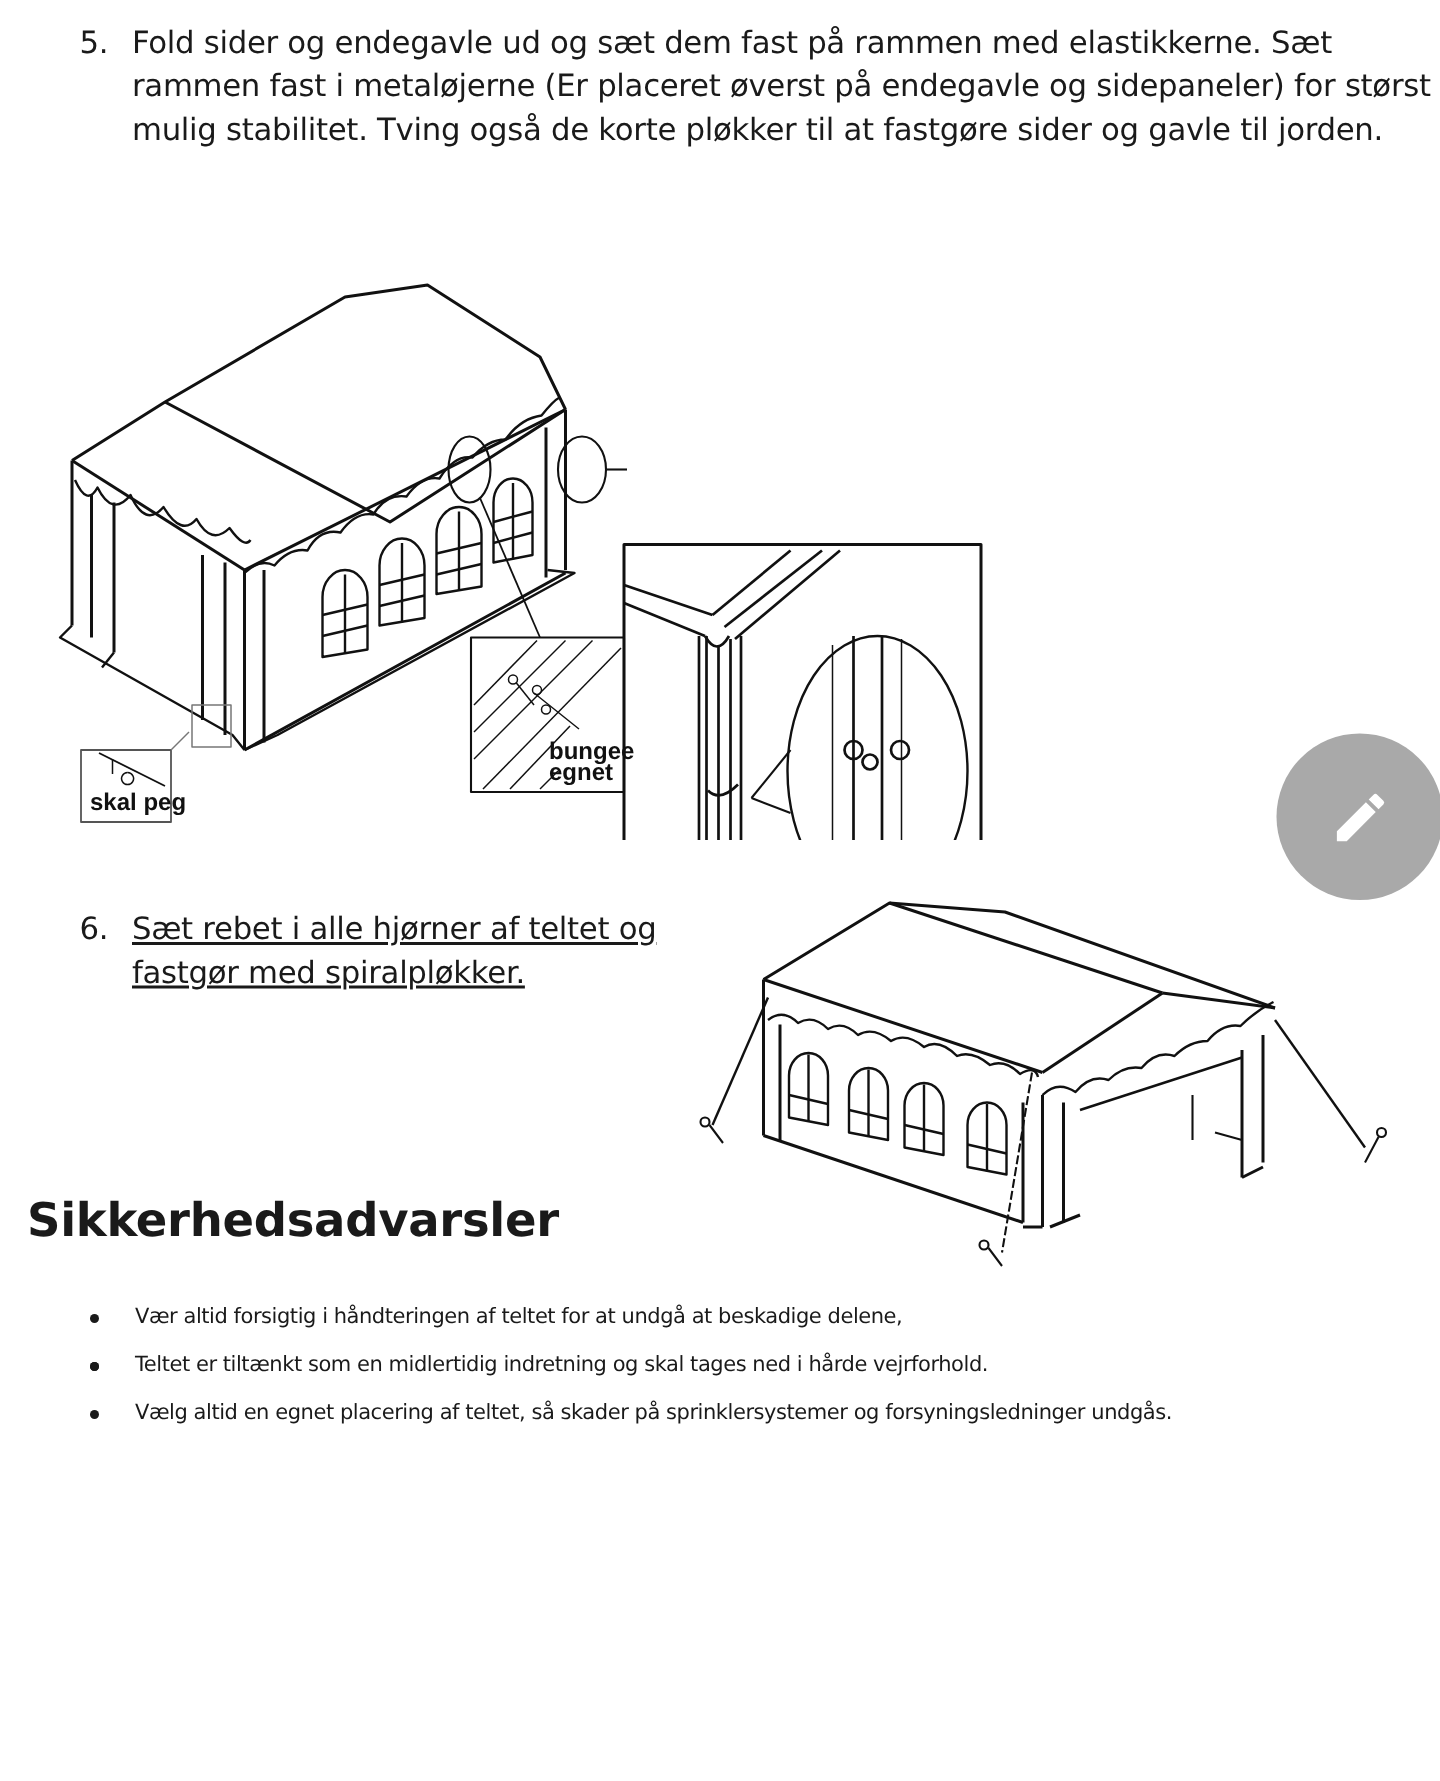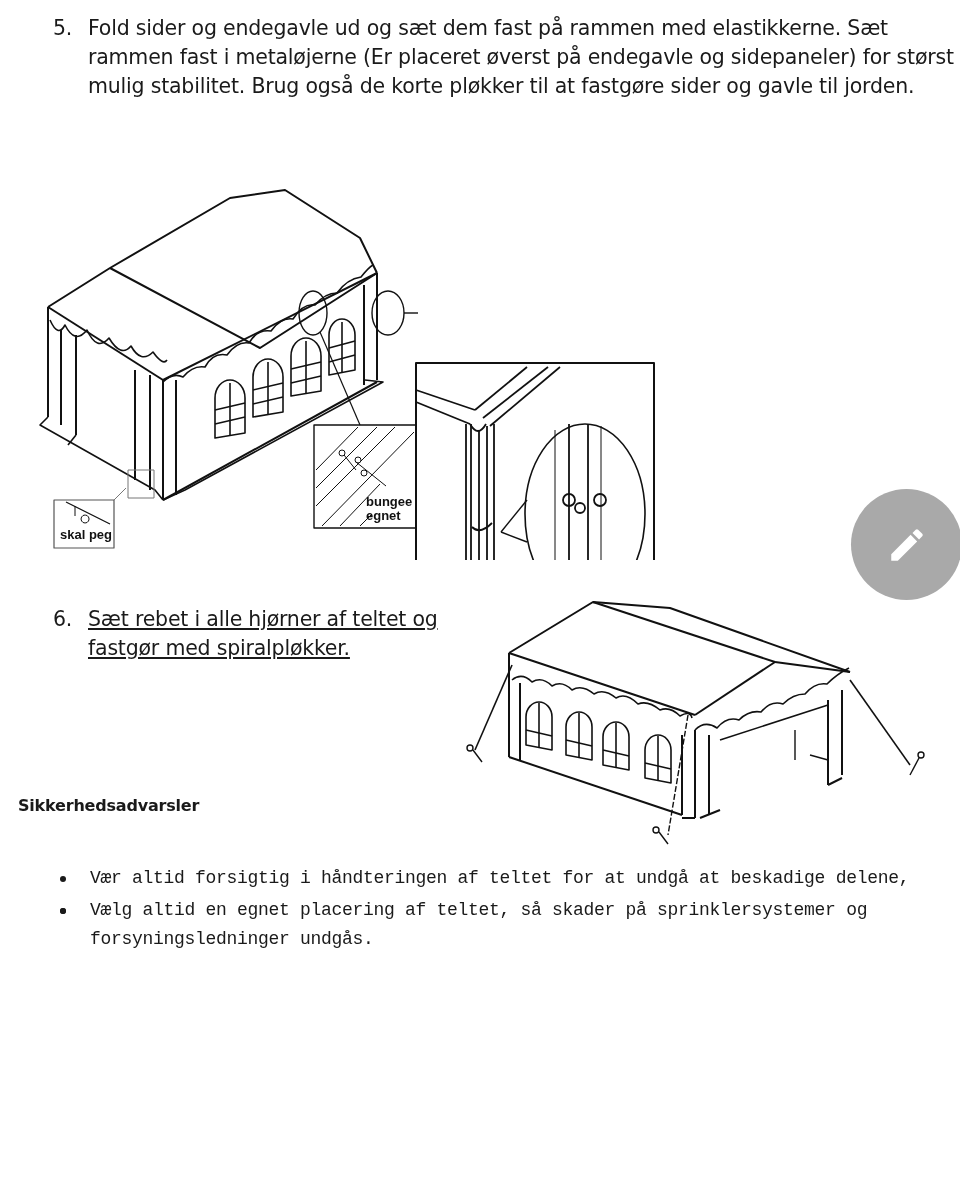--- a/index.html
+++ b/index.html
@@ -6,33 +6,33 @@
   body { width:960px; height:1187px; position:relative; overflow:hidden;
          font-family:"DejaVu Sans", "Liberation Sans", sans-serif; color:#1a1a1a; }
   .abs { position:absolute; }
   .step { font-size:20.5px; line-height:29px; letter-spacing:-0.2px; }
   .step .num { position:absolute; left:0; top:0; }
   .step .txt { position:absolute; left:35px; top:0; }
   #step5 { left:53px; top:14px; width:900px; }
   #step5 .txt { width:870px; }
   #step6 { left:53px; top:605px; width:400px; }
   #step6 .txt { width:380px;text-decoration:underline; }
-  #heading { left:18px; top:796px; font-size:16px; font-weight:bold; letter-spacing:-0.2px; }
+  #heading { left:18px; top:796px; font-size:31px; font-weight:bold; letter-spacing:-0.2px; }
   #bullets { left:60px; top:864px; width:880px; margin:0; padding:0; list-style:none; }
-  #bullets li { position:relative; padding-left:30px; font-size:18px; line-height:29px; letter-spacing:-0.3px; margin-bottom:3px;font-family:Liberation Mono, monospace; }
+  #bullets li { position:relative; padding-left:30px; font-size:14px; line-height:29px; letter-spacing:-0.3px; margin-bottom:3px; }
   #bullets li .dot { position:absolute; left:0; top:12px; width:6px; height:6px; border-radius:50%; background:#1a1a1a; }
-  .label-box { font-family:"Liberation Sans", sans-serif; font-weight:bold; font-size:13px; color:#111; }
+  .label-box { font-family:"Liberation Sans", sans-serif; font-weight:bold; font-size:16px; color:#111; }
   #edit-fab { left:851px; top:489px; width:111px; height:111px; border-radius:50%; background:#a9a9a9; display:flex; align-items:center; justify-content:center; }
 </style>
 </head>
 <body>
 
 <div id="step5" class="abs step">
   <span class="num">5.</span>
-  <span class="txt">Fold sider og endegavle ud og sæt dem fast på rammen med elastikkerne. Sæt rammen fast i metaløjerne (Er placeret øverst på endegavle og sidepaneler) for størst mulig stabilitet. Brug også de korte pløkker til at fastgøre sider og gavle til jorden.</span>
+  <span class="txt">Fold sider og endegavle ud og sæt dem fast på rammen med elastikkerne. Sæt rammen fast i metaløjerne (Er placeret øverst på endegavle og sidepaneler) for størst mulig stabilitet. Tving også de korte pløkker til at fastgøre sider og gavle til jorden.</span>
 </div>
 
 <svg class="abs" style="left:0;top:170px" width="800" height="390" fill="none" stroke="#111" stroke-width="2" stroke-linejoin="round">
 
   <polyline points="48,137 110,98 230,28 285,20 360,68 377,103"></polyline>
   <polyline points="110,98 260,178 377,103"></polyline>
   <line x1="48" y1="137" x2="163" y2="210"></line>
   <line x1="163" y1="210" x2="377" y2="103"></line>
 
   <line x1="48" y1="137" x2="48" y2="247"></line>
@@ -185,14 +185,15 @@
   <circle cx="206" cy="240" r="3" stroke-width="1.4"></circle>
     <line x1="209" y1="242" x2="218" y2="254" stroke-width="1.4"></line>
   <circle cx="471" cy="165" r="3" stroke-width="1.4"></circle>
     <line x1="469" y1="168" x2="460" y2="185" stroke-width="1.4"></line>
 </svg>
 
 <div id="heading" class="abs">Sikkerhedsadvarsler</div>
 <ul id="bullets" class="abs">
   <li><span class="dot"></span><span>Vær altid forsigtig i håndteringen af teltet for at undgå at beskadige delene,</span></li>
   <li><span class="dot"></span></li>
+  <li><span class="dot"></span><span>Teltet er tiltænkt som en midlertidig indretning og skal tages ned i hårde vejrforhold.</span></li>
   <li><span class="dot"></span><span>Vælg altid en egnet placering af teltet, så skader på sprinklersystemer og forsyningsledninger undgås.</span></li>
 </ul>
 
 </body></html>

